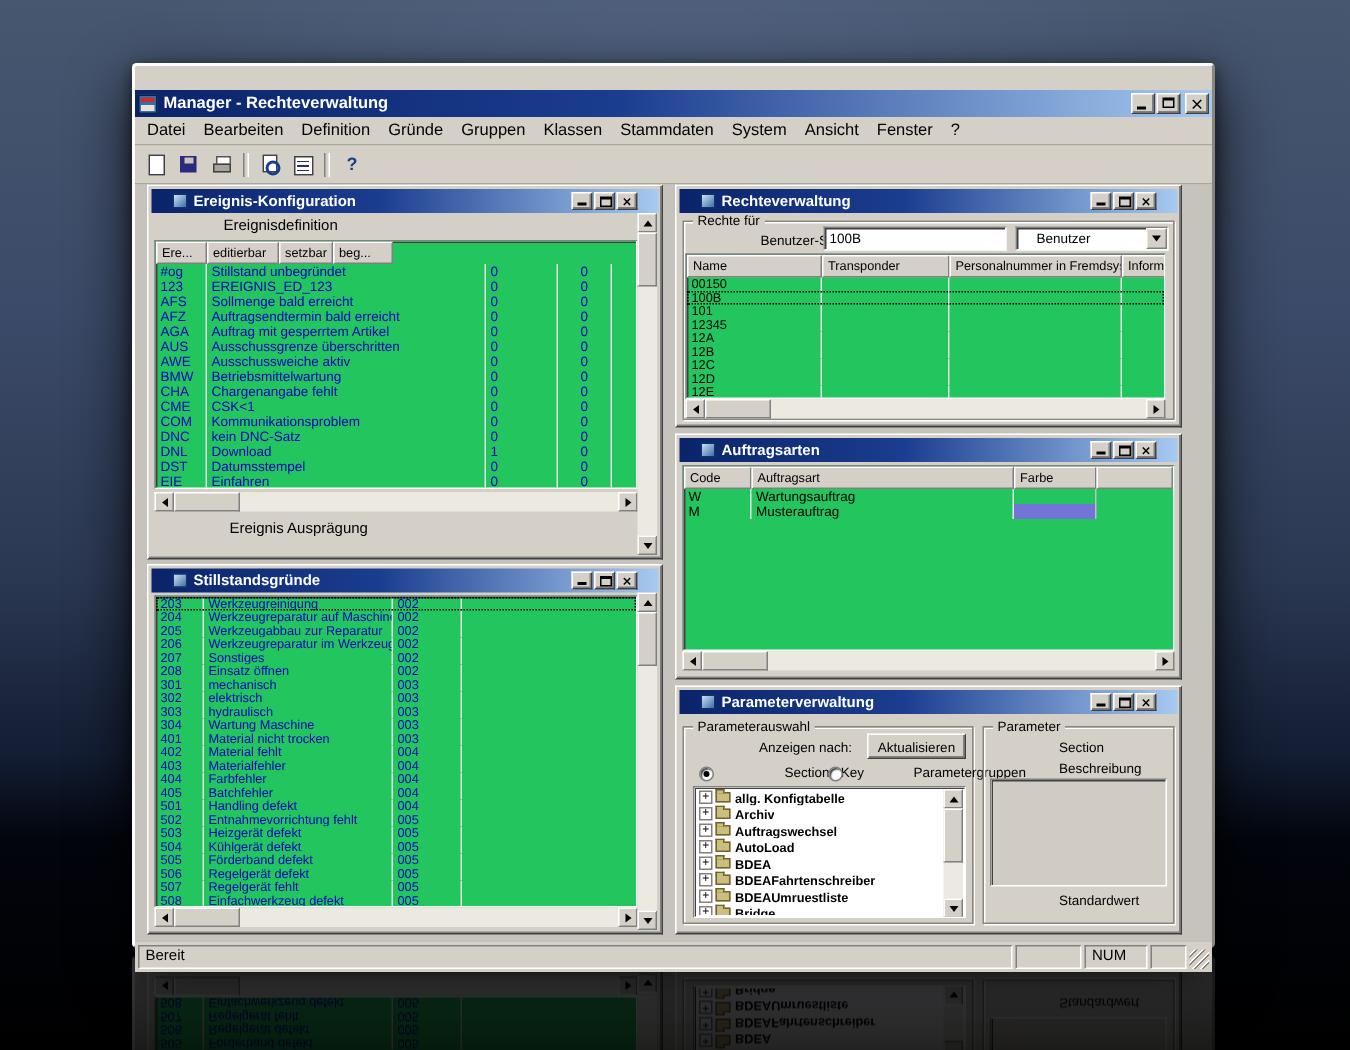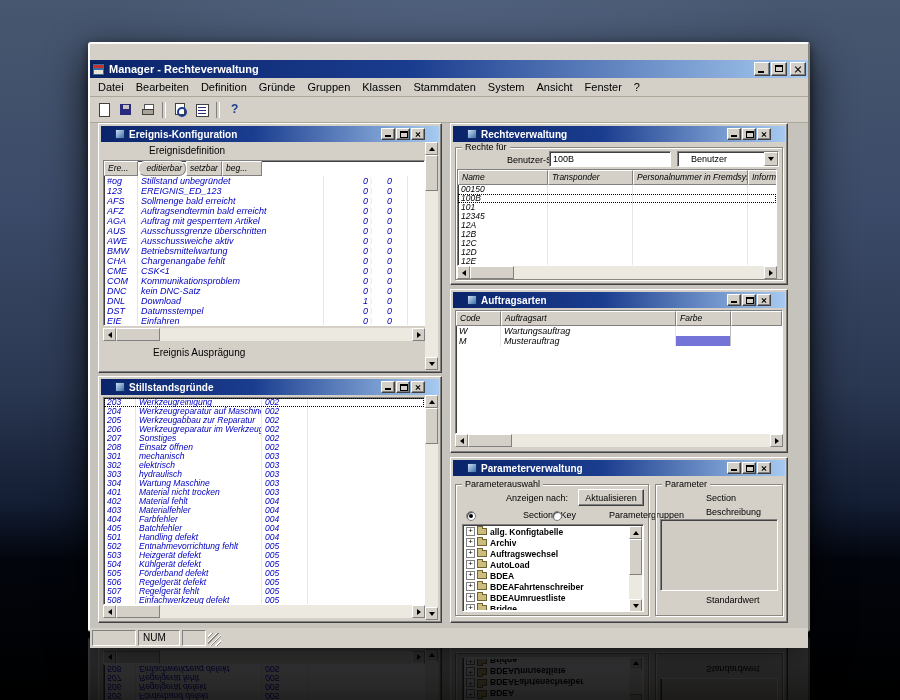--- a/index.html
+++ b/index.html
@@ -68,42 +68,42 @@
   .child-title{height:16px;display:flex;align-items:center;padding:0 14px;
     background:linear-gradient(90deg,#0a246a 0%,#1b3d8f 45%,#a6caf0 100%);}
   .child-title .title-text{font-size:10px;}
   .cbtn{width:14px;height:12px;}
   .win-icon{width:10px;height:10px;background:linear-gradient(135deg,#cfe0f5,#3a6ea5);border:1px solid #12306b;box-sizing:border-box;flex:none;}
   .child-body{position:relative;height:calc(100% - 16px);overflow:hidden;}
 
   .lbl{position:absolute;font-size:10px;color:#000;white-space:nowrap;margin-left:44px;}
 
   
-  .grid{position:absolute;background:#ffffff;border:1px solid;
+  .grid{position:absolute;background:#22c55e;border:1px solid;
     border-color:#808080 #fff #fff #808080;box-shadow:inset 1px 1px 0 #404040;
-    box-sizing:border-box;overflow:hidden;font-style:italic;}
+    box-sizing:border-box;overflow:hidden;}
   .grid-header{display:flex;height:15px;overflow:hidden;}
   .hcell{background:#d4d0c8;border:1px solid;border-color:#fff #808080 #808080 #fff;
     font-size:8.5px;padding:1px 3px;box-sizing:border-box;flex:none;
     overflow:hidden;white-space:nowrap;}
   .hcell.cfill{flex:1 1 auto;}
   .grid-row{display:flex;overflow:hidden;}
   .cell{flex:none;box-sizing:border-box;padding:0 3px;font-size:9px;
     overflow:hidden;white-space:nowrap;border-right:1px solid #e6e6e2;}
   .cell.cfill{flex:1 1 auto;border-right:none;}
   .grid-row.blue .cell{color:#0000bf;}
   .grid-row.focused{outline:1px dotted #000;outline-offset:-1px;}
 
   #g-ereignis .grid-row,#g-auftrag .grid-row{height:10px;line-height:10px;}
   #g-rechte .grid-row,#g-stillstand .grid-row{height:9px;line-height:9px;}
   #g-stillstand .cell{font-size:8.5px;}
   #g-rechte .cell{font-size:8.5px;}
 
   #g-ereignis .c0{width:34px;} #g-ereignis .c1{width:186px;}
-  #g-ereignis .c2{width:48px;text-align:right;border-radius:7px;} #g-ereignis .c3{width:36px;text-align:center;}
+  #g-ereignis .c2{width:48px;text-align:left;} #g-ereignis .c3{width:36px;text-align:center;}
   #g-ereignis .c4{width:40px;}
   #g-rechte .c0{width:90px;} #g-rechte .c1{width:85px;} #g-rechte .c2{width:115px;} #g-rechte .c3{width:40px;}
   #g-auftrag .c0{width:45px;} #g-auftrag .c1{width:175px;} #g-auftrag .c2{width:55px;}
   #g-stillstand .c0{width:32px;} #g-stillstand .c1{width:126px;} #g-stillstand .c2{width:46px;}
   .farbe-cell{border-right:1px solid #c0c0c0;}
 
   
   .hscroll,.vscroll{position:absolute;background:#ece9e0;display:flex;}
   .hscroll{flex-direction:row;height:13px;}
   .vscroll{flex-direction:column;width:13px;}
@@ -822,20 +822,21 @@
             <span class="lbl" style="left:6px;top:22px;font-size:9px;">Beschreibung</span>
             <div class="desc-box" style="left:4px;top:34px;width:118px;height:72px;"></div>
             <span class="lbl" style="left:6px;top:110px;font-size:9px;">Standardwert</span>
           </div>
         </div>
       </div>
 
     </div>
 
     <div class="statusbar">
+      <span class="pane pane-ready">Bereit</span>
       <span class="pane pane-a"></span>
       <span class="pane pane-num">NUM</span>
       <span class="pane pane-b"></span>
       <span class="grip"></span>
     </div>
 
   </div>
 </div>
 
 </body></html>

